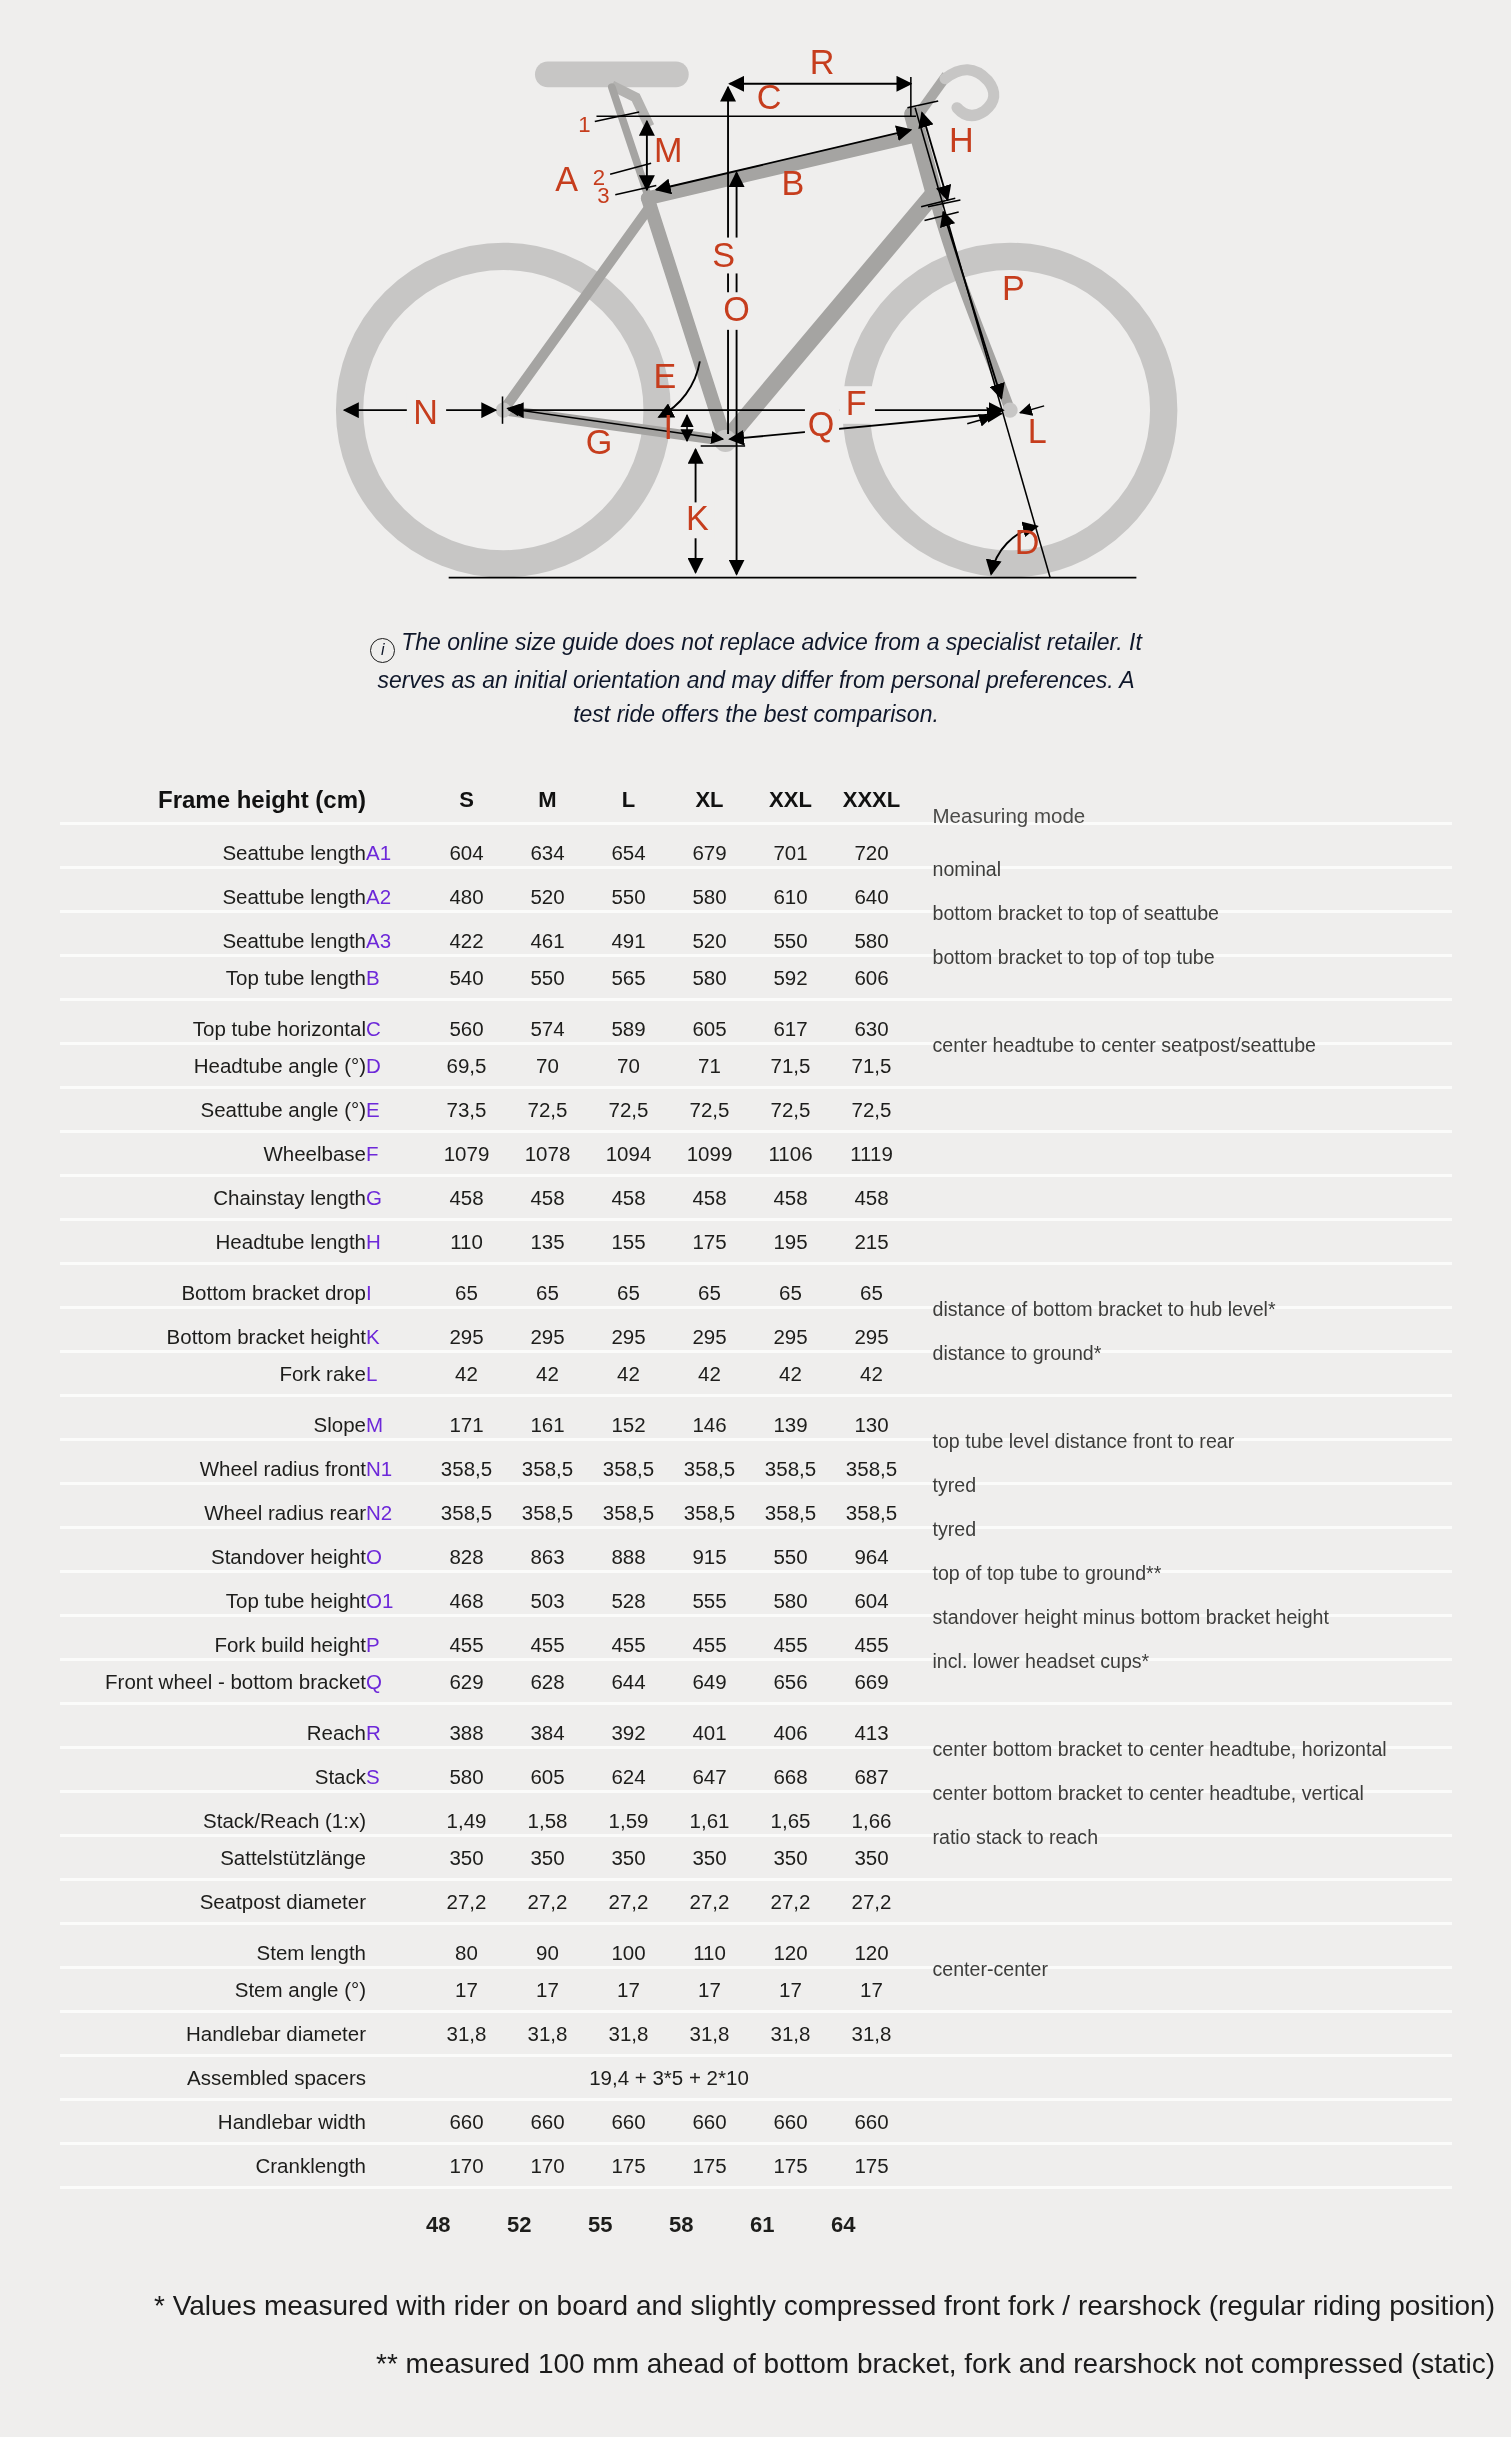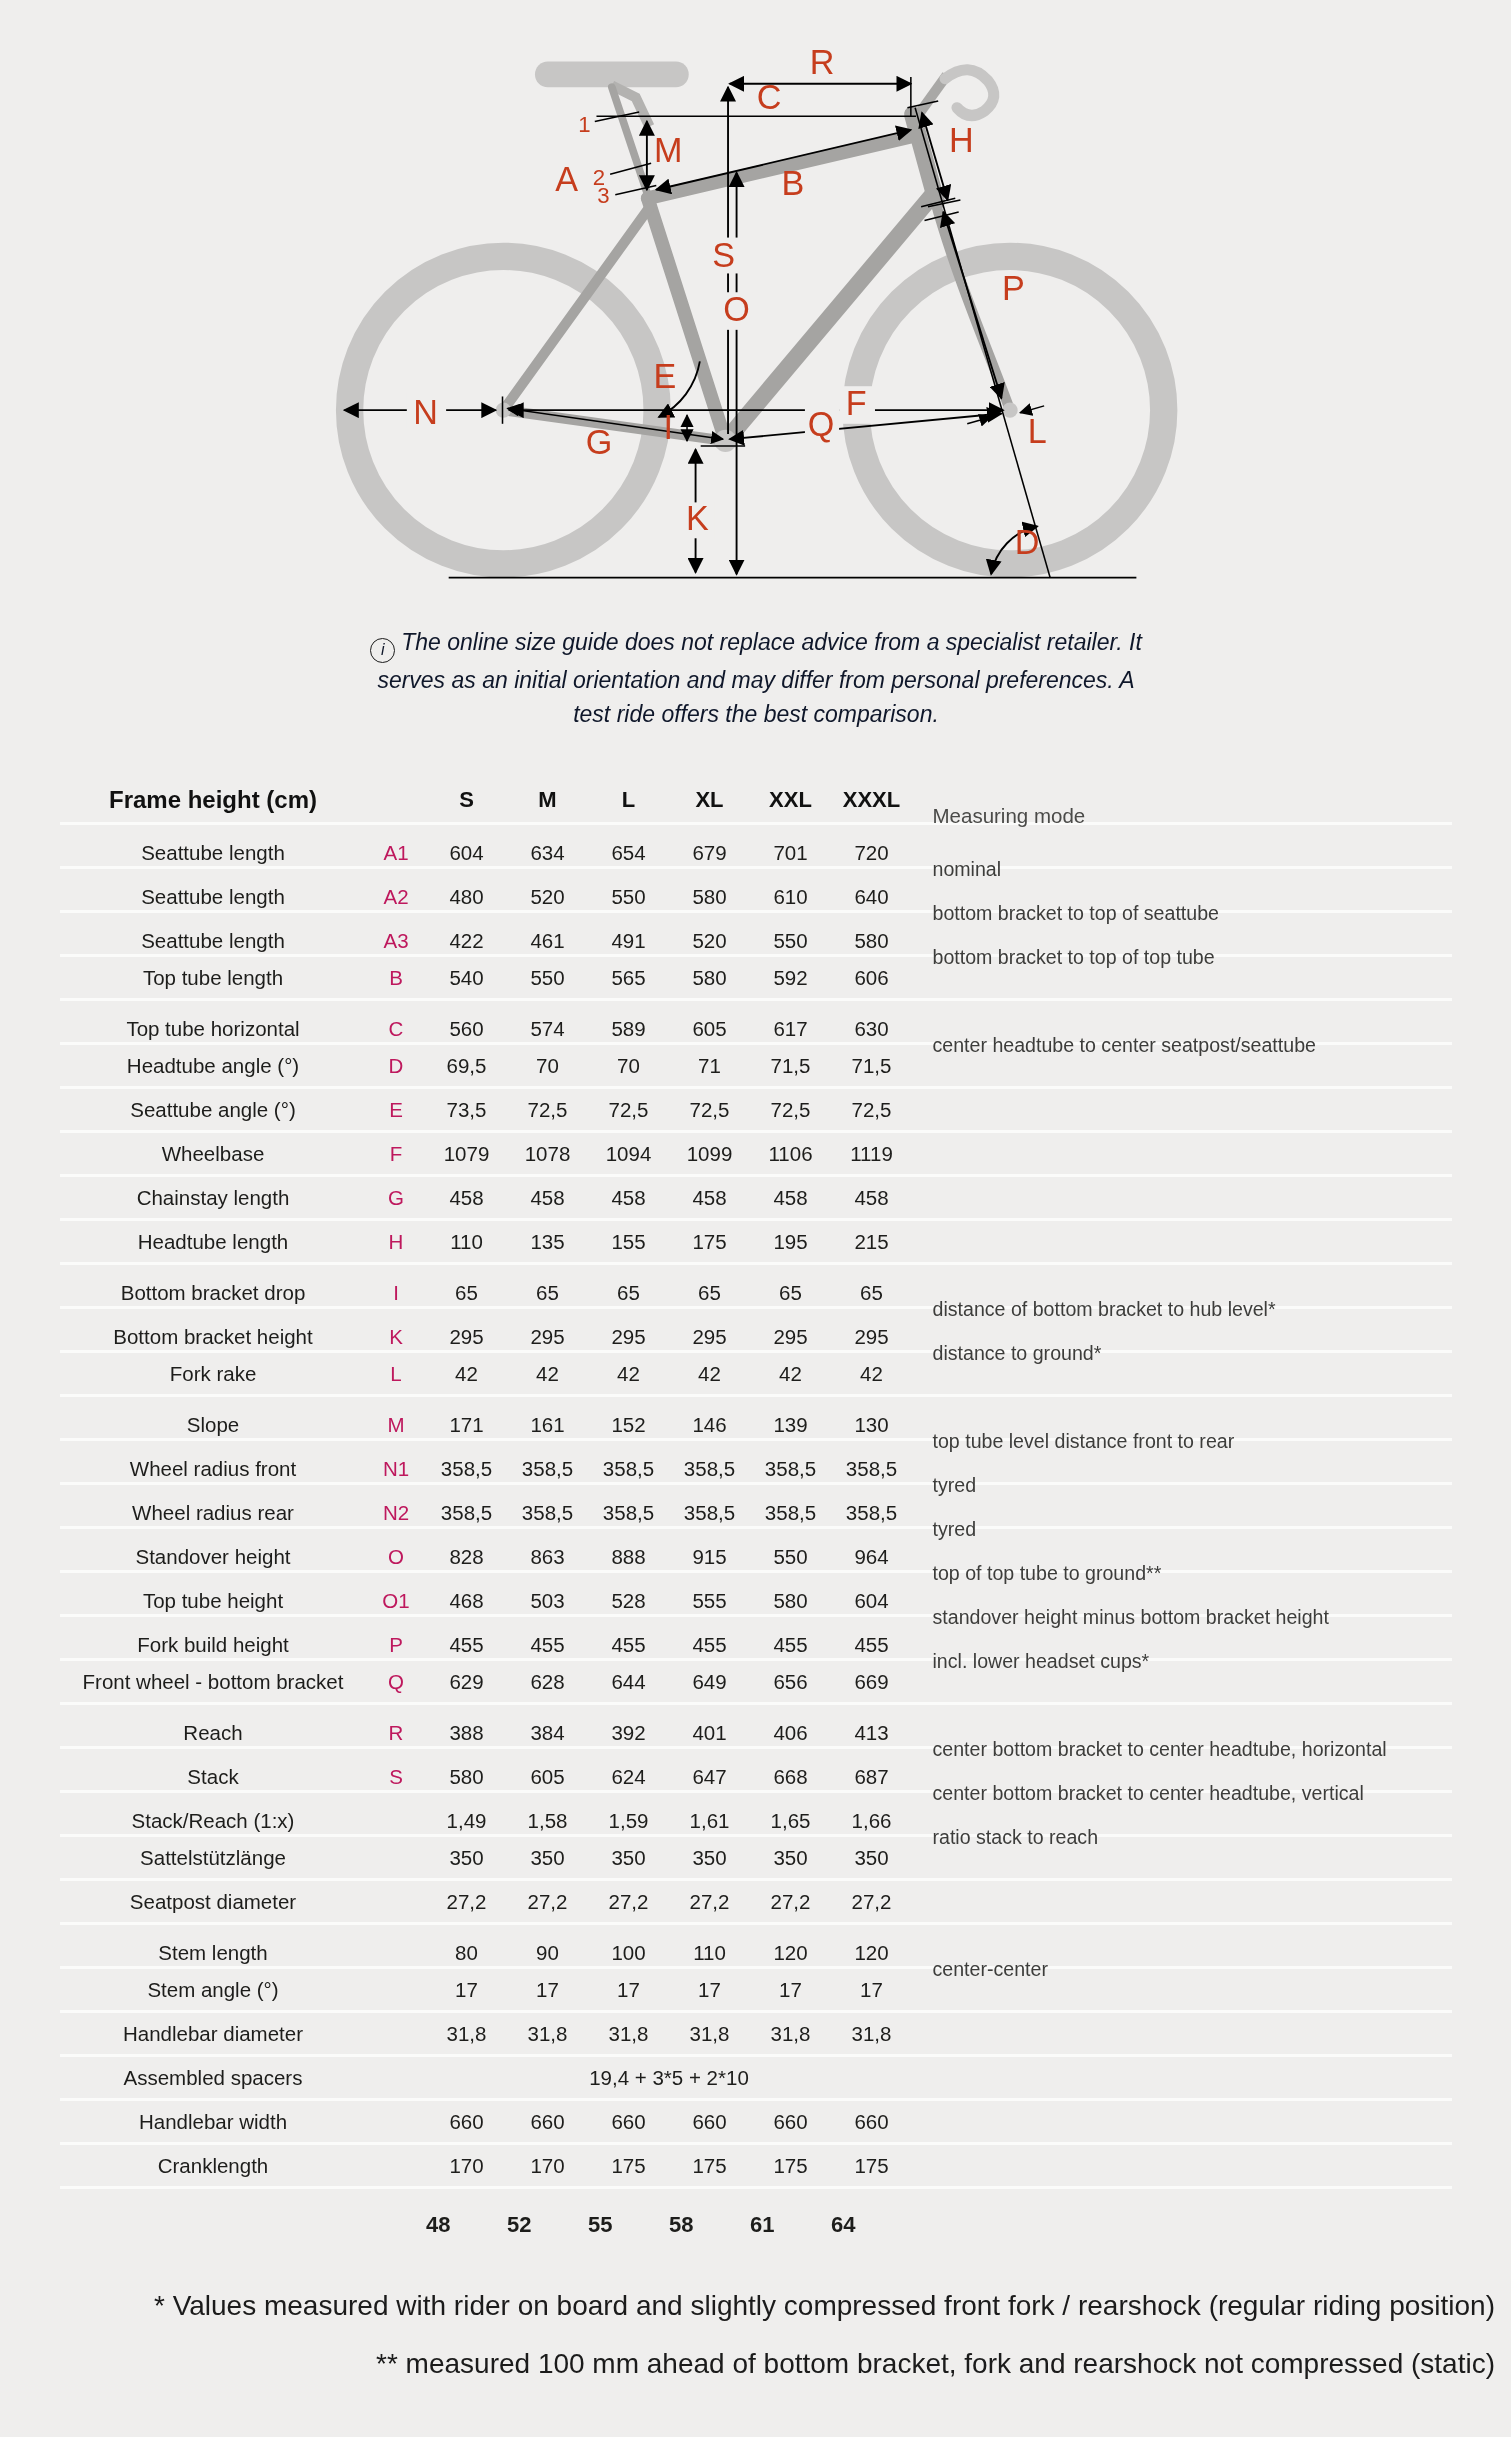--- a/index.html
+++ b/index.html
@@ -32,22 +32,22 @@
   .t-header,.t-row,.t-footer{
     display:grid;
     grid-template-columns:306px 60px 81px 81px 81px 81px 81px 81px 1fr;
     align-items:center;
   }
   .t-header{height:51px;border-bottom:3.4px solid #fbfbfa;}
   .t-header .c-label{font-weight:bold;font-size:24px;color:#111;}
   .t-header .c-val{font-weight:bold;font-size:22px;color:#111;text-align:center;}
   .t-header .c-mode{font-size:20.5px;color:#4a4a48;padding-left:20.5px;}
   .t-row{height:41px;border-bottom:3.4px solid #fbfbfa;font-size:20.5px;}
-  .c-label{text-align:center;}
-  .c-code{text-align:center;color:#be185d;}
+  .c-label{text-align:right;}
+  .c-code{text-align:left;color:#6d28d9;}
   .c-val{text-align:center;}
   .c-span{grid-column:3 / span 6;text-align:center;}
   .c-mode{font-size:19.6px;color:#3d3d3b;padding-left:20.5px;margin-top:33px;}
   .t-footer{height:41px;margin-top:15.4px;}
   .t-footer .c-val{font-weight:bold;font-size:22px;text-align:left;}
 
   .footnote{position:absolute;right:17px;font-size:28px;color:#1b1b1b;line-height:34px;white-space:nowrap;}
   .fn1{top:2289px;}
   .fn2{top:2347px;}
 </style>

